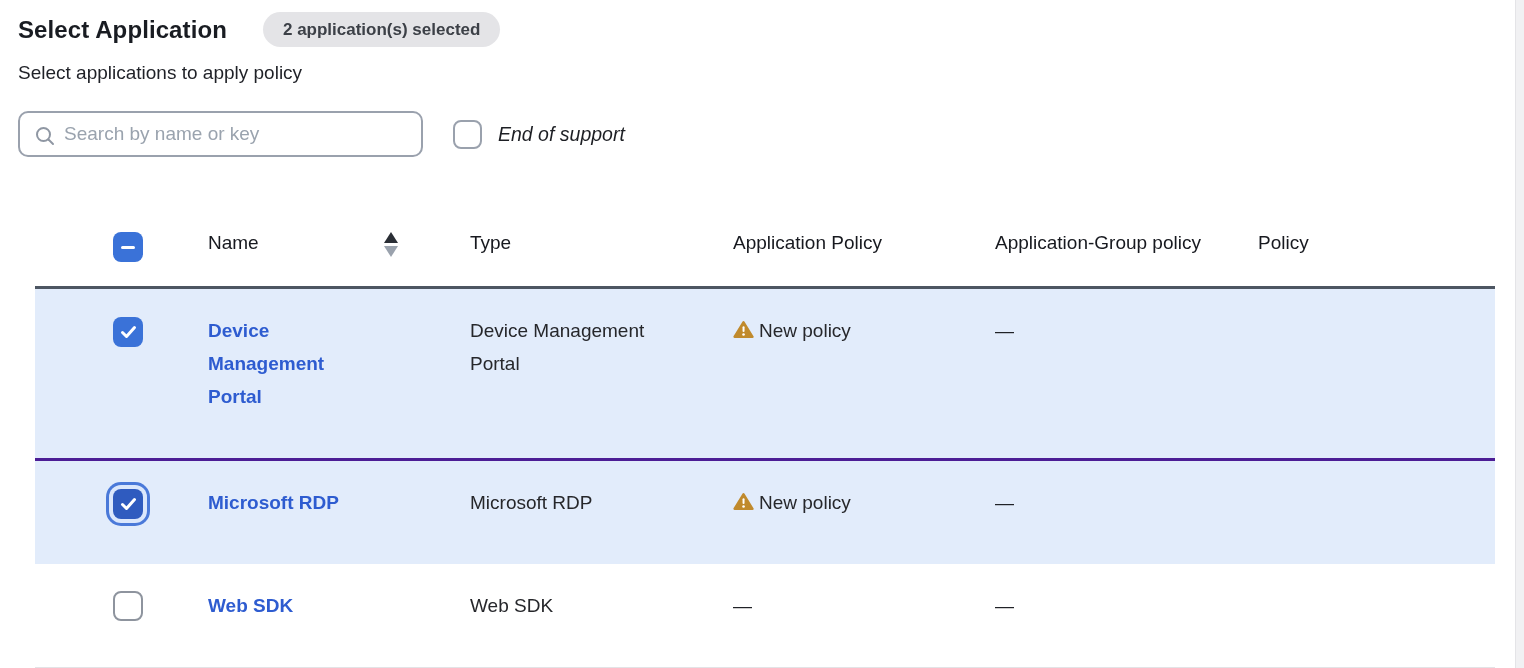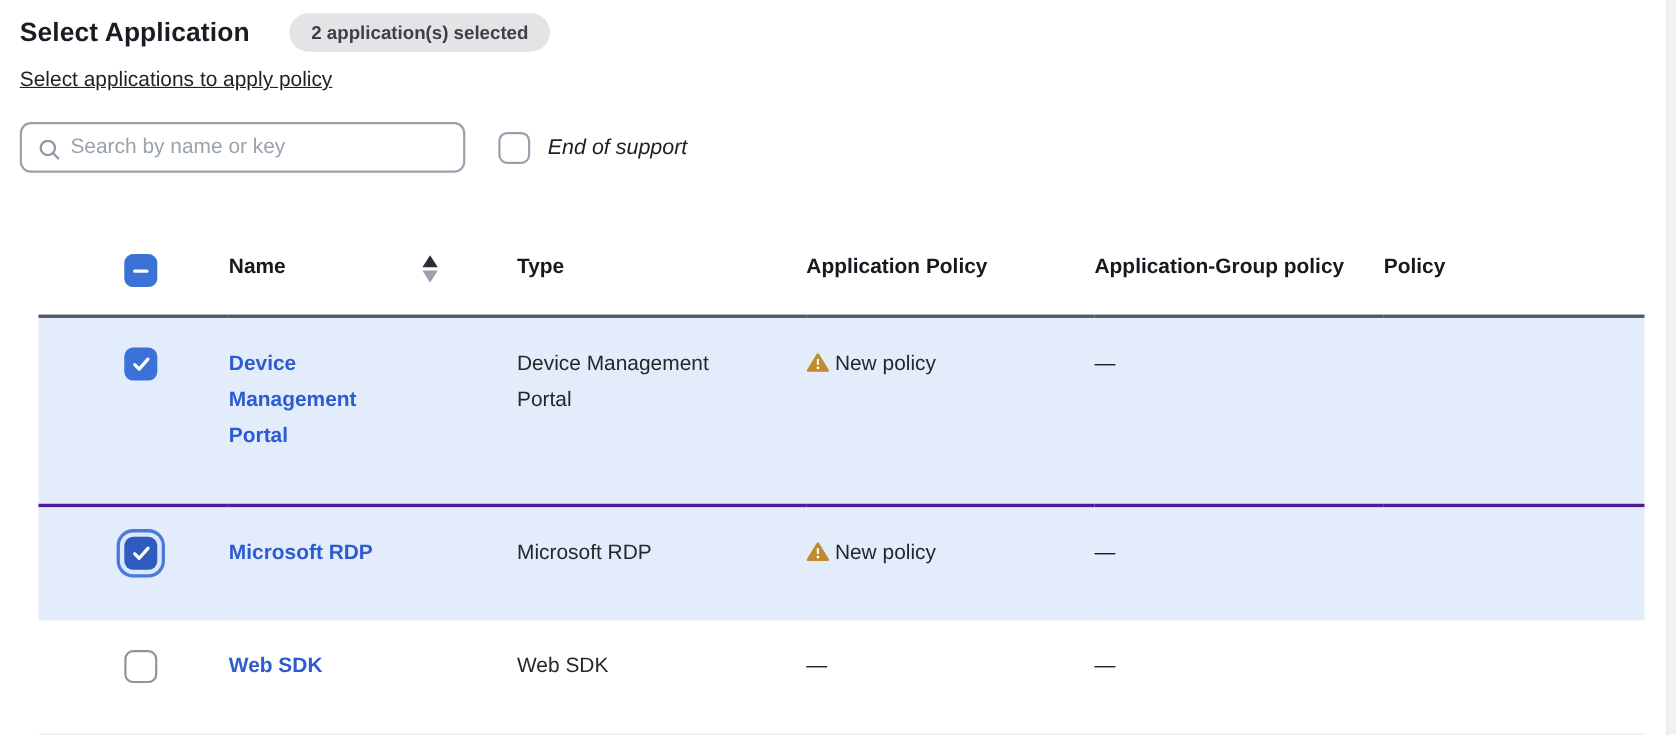--- a/index.html
+++ b/index.html
@@ -22,21 +22,21 @@
   }
   .page{padding:12px 0 0 18px;}
 
   
   .title-row{display:flex;align-items:center;gap:36px;}
   .page-title{font-size:24px;font-weight:700;color:#191c22;margin:0;letter-spacing:.1px;}
   .badge{
     background:var(--badge-bg);color:#3c4047;font-size:17px;font-weight:700;
     padding:9px 20px;border-radius:20px;line-height:1;white-space:nowrap;
   }
-  .subtitle{margin:15px 0 0 0;font-size:19px;color:#1f2127;text-decoration:underline;}
+  .subtitle{margin:15px 0 0 0;font-size:19px;color:#1f2127;}
 
   
   .filters{margin-top:27px;display:flex;align-items:center;}
   .search-box{
     position:relative;width:405px;height:46px;border:2px solid var(--muted-border);
     border-radius:10px;background:#fff;display:flex;align-items:center;
   }
   .search-box svg{position:absolute;left:14px;top:12px;}
   .search-input{
     border:none;outline:none;background:transparent;width:100%;height:100%;
@@ -56,21 +56,21 @@
   .cb-indeterminate{background:var(--accent-blue);}
   .cb-focused{
     background:var(--focused-checkbox-blue);
     box-shadow:0 0 0 4px #dbe7fc,0 0 0 7px #4a79d9;
   }
   .minus-bar{width:14px;height:3.5px;border-radius:2px;background:#fff;}
 
   
   table{border-collapse:collapse;table-layout:fixed;width:1460px;margin:62px 0 0 17px;}
   thead th{
-    text-align:left;vertical-align:top;font-size:19px;font-weight:700;color:#17191f;
+    text-align:left;vertical-align:top;font-size:19px;font-weight:400;color:#17191f;
     padding:8px 30px 27px 0;line-height:32px;
   }
   thead tr{border-bottom:3px solid var(--header-border);}
   th.cb-col,td.cb-col{padding:8px 0 0 78px;}
   tbody td.cb-col{padding-top:27px;}
   th.name-col{position:relative;}
   .sort{position:absolute;left:176px;top:13px;display:flex;flex-direction:column;align-items:center;}
   .tri-up{width:0;height:0;border-left:7px solid transparent;border-right:7px solid transparent;border-bottom:11px solid #2a2e35;}
   .tri-down{width:0;height:0;border-left:7px solid transparent;border-right:7px solid transparent;border-top:11px solid #9aa2ad;margin-top:3px;}
 

